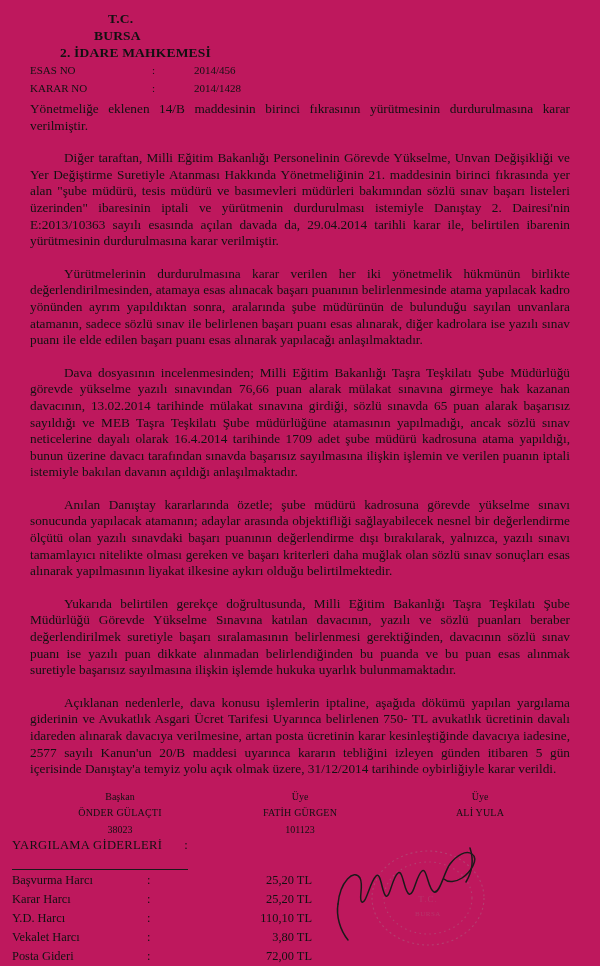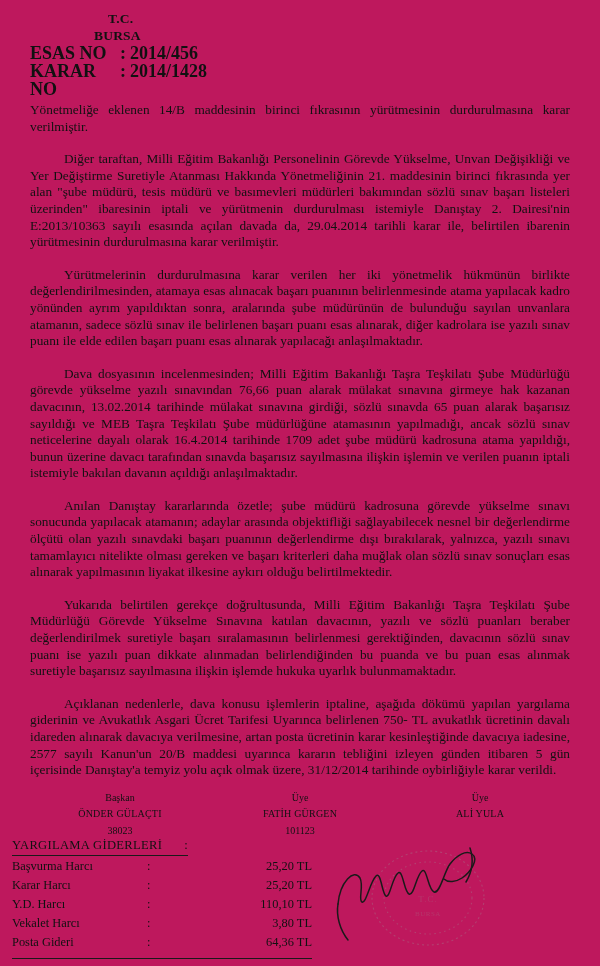--- a/index.html
+++ b/index.html
@@ -35,24 +35,25 @@
     font-size: 13.5px;
     line-height: 17px;
     letter-spacing: 0.2px;
     white-space: pre;
   }
   .hdr-tc      { padding-left: 78px; }
   .hdr-city    { padding-left: 64px; }
   .hdr-court   { padding-left: 30px; }
 
   .hdr-row {
-    font-weight: bold;
-    font-size: 18px;
+    font-weight: normal;
+    font-size: 11px;
     line-height: 18px;
     display: flex;
+    gap: 32px;
   }
   .hdr-row .lbl  { width: 90px; display: inline-block; }
   .hdr-row .sep  { width: 10px; display: inline-block; }
   .hdr-row .val  { display: inline-block; }
 
   
   .body-wrap {
     margin: 4px 30px 0 30px;
     width: 540px;
   }
@@ -91,21 +92,21 @@
     left: 12px;
     top: 838px;
     width: 300px;
     font-size: 12.4px;
     line-height: 15.5px;
   }
   .costs-title-row {
     display: flex;
     align-items: baseline;
     border-bottom: 1.4px solid #1a1a1a;
-    padding-bottom: 1px;
+    padding-bottom: 15px;
     width: 176px;
     font-size: 12.6px;
     letter-spacing: 0.3px;
   }
   .costs-title-row .t-label { flex: 1 1 auto; }
   .costs-title-row .t-colon { width: 10px; text-align: right; }
 
   .cost-row {
     display: flex;
     align-items: baseline;
@@ -133,20 +134,21 @@
   }
 </style>
 </head>
 <body>
 
 <div class="page">
 
   <div class="header">
     <div class="hdr-line hdr-tc">T.C.</div>
     <div class="hdr-line hdr-city">BURSA</div>
+    <div class="hdr-line hdr-court">2. İDARE MAHKEMESİ</div>
 
     <div class="hdr-row">
       <span class="lbl">ESAS NO</span>
       <span class="sep">:</span>
       <span class="val">2014/456</span>
     </div>
 
     <div class="hdr-row">
       <span class="lbl">KARAR NO</span>
       <span class="sep">:</span>
@@ -203,21 +205,21 @@
       <span class="c-value">110,10 TL</span>
     </div>
     <div class="cost-row">
       <span class="c-label">Vekalet Harcı</span>
       <span class="c-colon">:</span>
       <span class="c-value">3,80 TL</span>
     </div>
     <div class="cost-row">
       <span class="c-label">Posta Gideri</span>
       <span class="c-colon">:</span>
-      <span class="c-value">64,36 TL</span>
+      <span class="c-value">72,00 TL</span>
     </div>
 
     <div class="total-rule"></div>
 
     <div class="cost-row total">
       <span class="c-label">TOPLAM</span>
       <span class="c-colon">:</span>
       <span class="c-value">236,30 TL</span>
     </div>
   </div>

